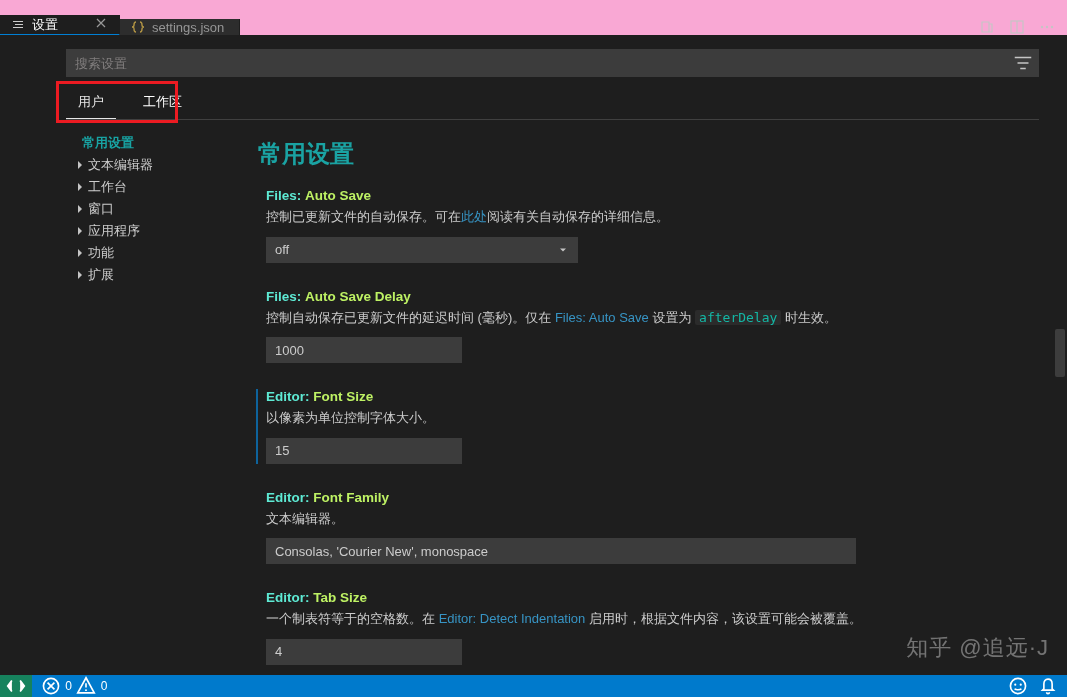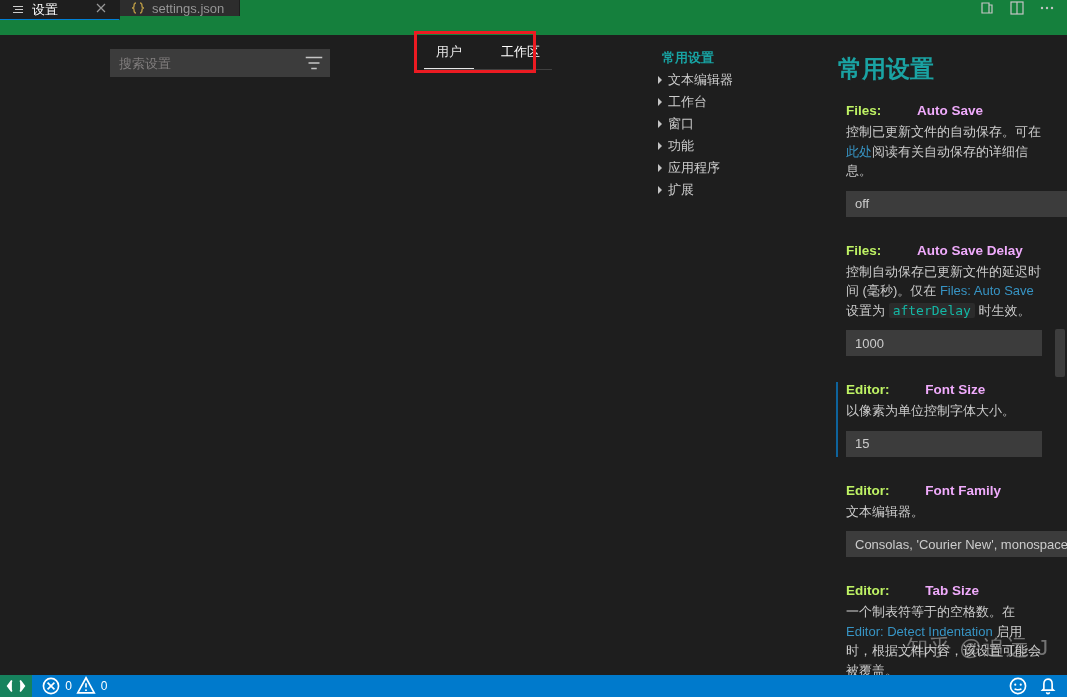--- a/index.html
+++ b/index.html
@@ -4,22 +4,22 @@
 <style>
 * { margin: 0; padding: 0; box-sizing: border-box; }
 body {
   width: 1067px; height: 697px;
   background: #1e1e1e;
   font-family: "Segoe UI", "Microsoft YaHei", sans-serif;
   font-size: 13px; color: #ccc;
   overflow: hidden; position: relative;
 }
 .tabbar {
-  height: 35px; background: #15803d;
-  display: flex; align-items: flex-start;
+  height: 35px; background: #f9a8d4;
+  display: flex; align-items: flex-end;
 }
 .tab {
   display: flex; align-items: center; gap: 6px;
   padding: 0 10px; min-width: 120px;
   background: #2d2d2d; color: #969696;
   border-right: 1px solid #1e1e1e;
   position: relative; cursor: pointer;
 }
 .tab.active {
   background: #1e1e1e; color: #fff;
@@ -29,21 +29,21 @@
   content: ""; position: absolute; left: 0; right: 0; bottom: -1px;
   height: 1px; background: #007fd4;
 }
 .tab .icon { width: 16px; height: 16px; display: inline-flex; }
 .tab .close { margin-left: auto; width: 16px; text-align: center; color: #ccc; opacity: .7; }
 .tabbar-actions {
   margin-left: auto; display: flex; align-items: center; gap: 14px;
   padding: 0 12px; color: #c5c5c5;
 }
 .tabbar-actions span { width: 16px; height: 16px; display: inline-flex; cursor: pointer; }
-.content { position: absolute; top: 35px; bottom: 22px; left: 0; right: 0; display: flex; flex-direction: row; padding-left: 44px; }
+.content { position: absolute; top: 35px; bottom: 22px; left: 0; right: 0; display: flex; flex-direction: column; }
 .search-wrap { padding: 14px 28px 8px 66px; }
 .search-box {
   position: relative; height: 28px;
   background: #3c3c3c; border: 1px solid #3c3c3c;
   display: flex; align-items: center;
 }
 .search-box input {
   flex: 1; background: transparent; border: none; outline: none;
   color: #ccc; font-size: 13px; padding: 0 8px;
   font-family: inherit;
@@ -71,34 +71,34 @@
 .tree-item.header { color: #18a3a3; font-weight: 600; padding-left: 16px; }
 .chev { width: 16px; height: 16px; display: inline-flex; align-items: center; justify-content: center; }
 .settings-panel { flex: 1; overflow-y: auto; padding: 12px 26px 20px 18px; }
 .section-title { color: #1aa3a3; font-size: 24px; font-weight: 600; margin: 6px 0 18px 2px; }
 .setting { margin: 0 0 26px 0; padding-left: 10px; position: relative; }
 .setting.modified::before {
   content: ""; position: absolute; left: 0; top: 0; bottom: 0;
   width: 2px; background: #0e639c;
 }
 .setting-label { font-size: 13.5px; margin-bottom: 4px; }
-.setting-label .cat { color: #bef264; font-weight: 600; }
-.setting-label .name { color: #f0abfc; font-weight: 600; margin-left: 32px; }
+.setting-label .cat { color: #5eead4; font-weight: 600; }
+.setting-label .name { color: #bef264; font-weight: 600; }
 .setting-desc { color: #ccc; font-size: 13px; margin-bottom: 10px; line-height: 1.5; }
 .setting-desc .link { color: #3794c4; cursor: pointer; }
 .setting-desc .code {
   font-family: Consolas, monospace; color: #14b8a6;
   background: rgba(255,255,255,.06); padding: 0 4px; border-radius: 2px;
 }
 .select-control, .text-control {
   background: #3c3c3c; border: 1px solid #3c3c3c;
   height: 26px; color: #ccc; font-size: 13px;
   padding: 0 8px; display: flex; align-items: center;
 }
-.select-control { width: 284px; justify-content: space-between; cursor: pointer; }
+.select-control { width: 312px; justify-content: space-between; cursor: pointer; }
 .text-control { width: 196px; }
 .text-control.wide { width: 590px; }
 .text-control input {
   background: transparent; border: none; outline: none;
   color: #ccc; font-size: 13px; width: 100%; font-family: inherit;
 }
 .minimap { position: absolute; right: 2px; top: 35px; bottom: 22px; width: 12px; }
 .minimap-thumb { position: absolute; right: 0; top: 294px; width: 10px; height: 48px; background: rgba(121,121,121,.35); border-radius: 2px; }
 .statusbar {
   position: absolute; left: 0; right: 0; bottom: 0; height: 22px;
@@ -210,29 +210,29 @@
               </svg>
             </span>
             <span>窗口</span>
           </div>
           <div class="tree-item">
             <span class="chev">
               <svg viewBox="0 0 16 16">
                 <path fill="#c5c5c5" d="M6 4l4 4-4 4z"></path>
               </svg>
             </span>
+            <span>应用程序</span>
+          </div>
+          <div class="tree-item">
+            <span class="chev">
+              <svg viewBox="0 0 16 16">
+                <path fill="#c5c5c5" d="M6 4l4 4-4 4z"></path>
+              </svg>
+            </span>
             <span>功能</span>
-          </div>
-          <div class="tree-item">
-            <span class="chev">
-              <svg viewBox="0 0 16 16">
-                <path fill="#c5c5c5" d="M6 4l4 4-4 4z"></path>
-              </svg>
-            </span>
-            <span>应用程序</span>
           </div>
           <div class="tree-item">
             <span class="chev">
               <svg viewBox="0 0 16 16">
                 <path fill="#c5c5c5" d="M6 4l4 4-4 4z"></path>
               </svg>
             </span>
             <span>扩展</span>
           </div>
         </div>

